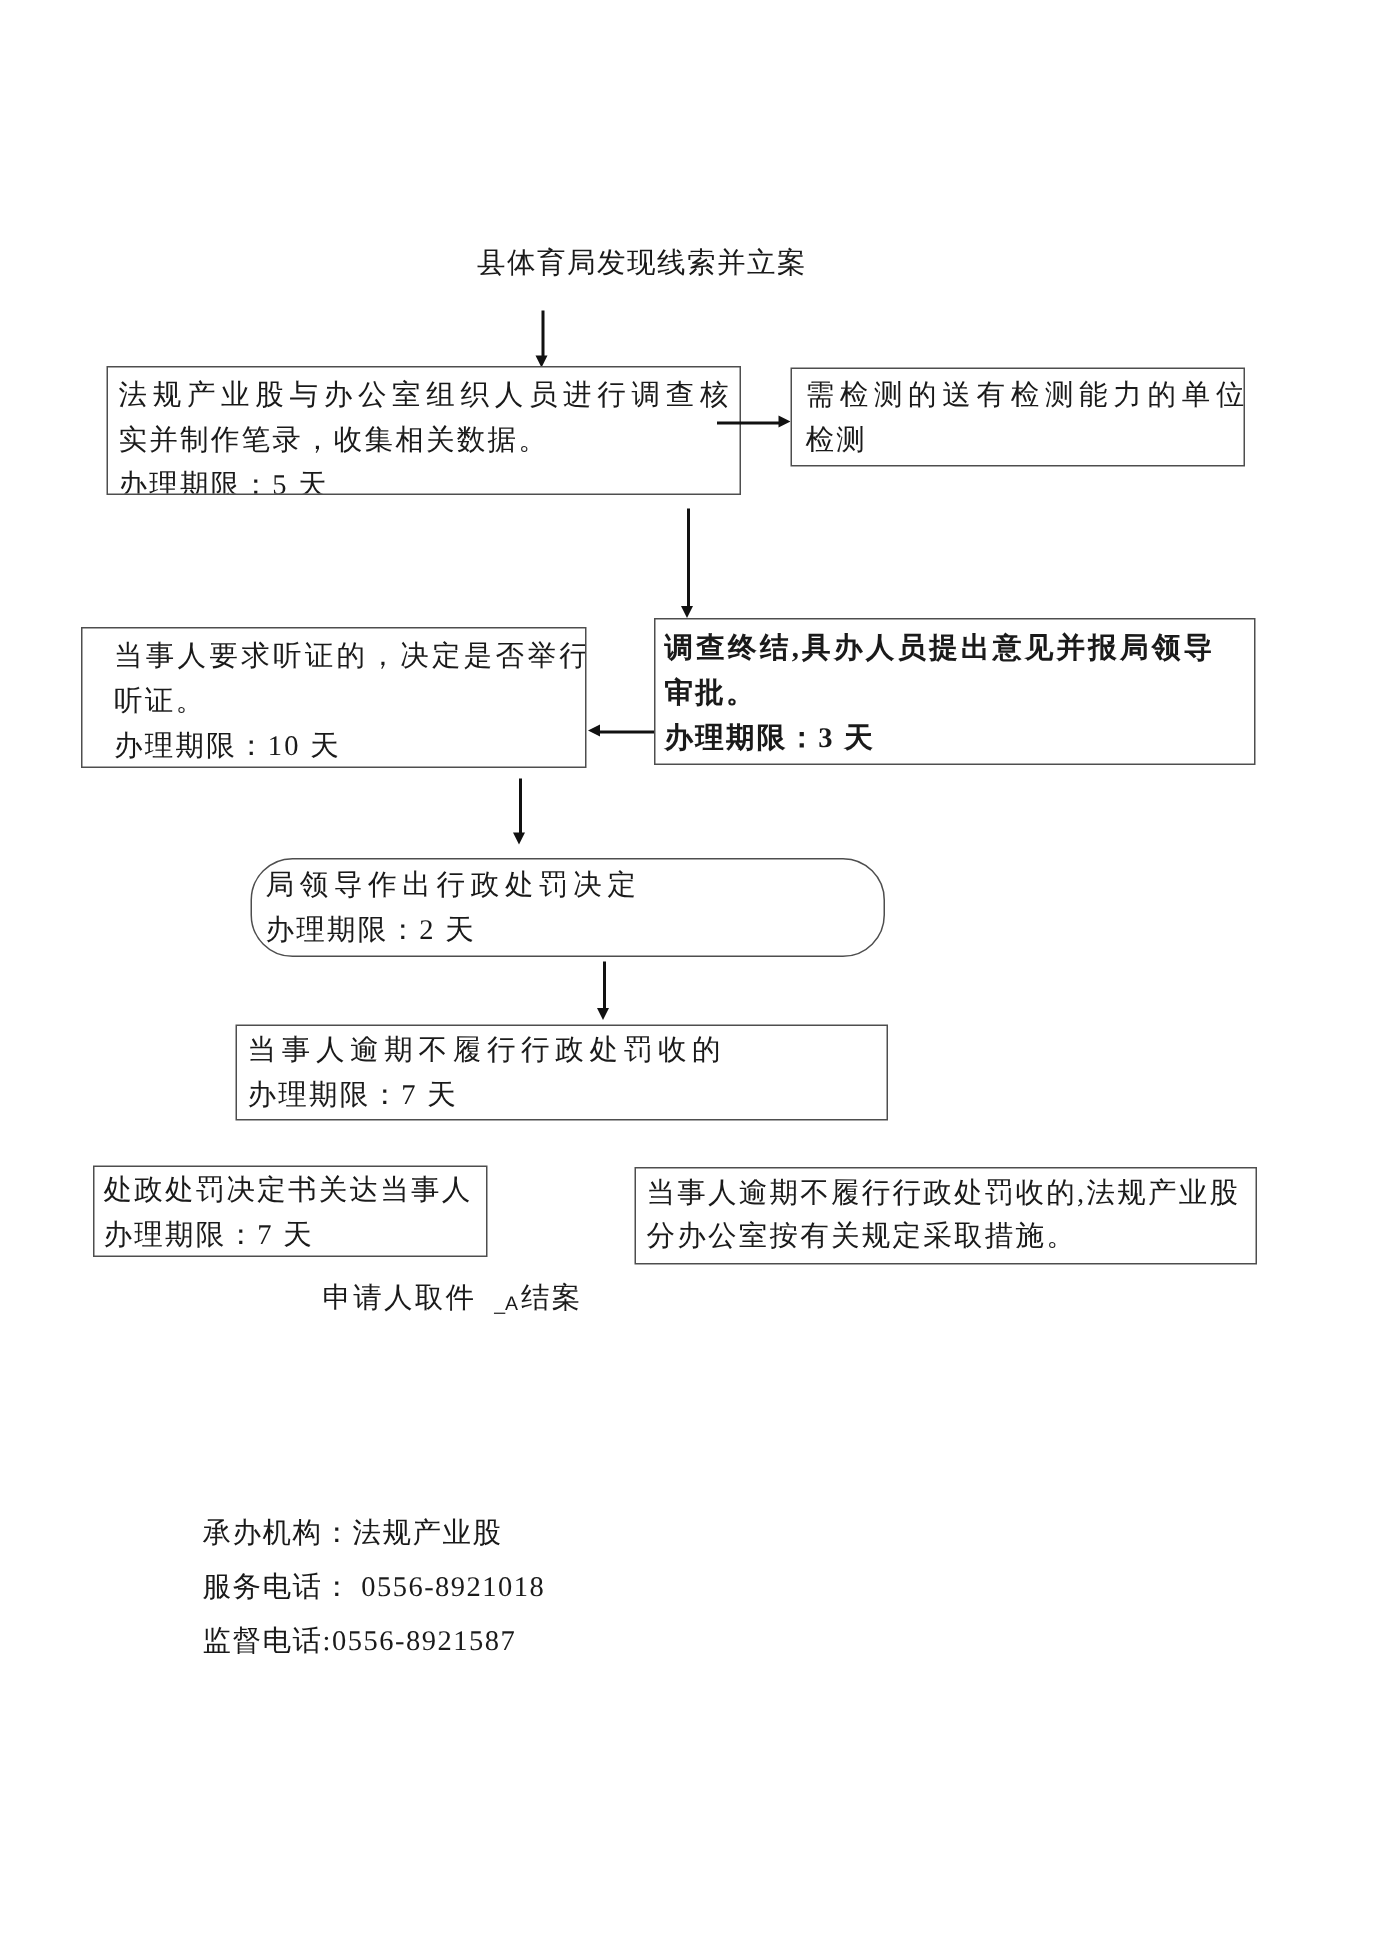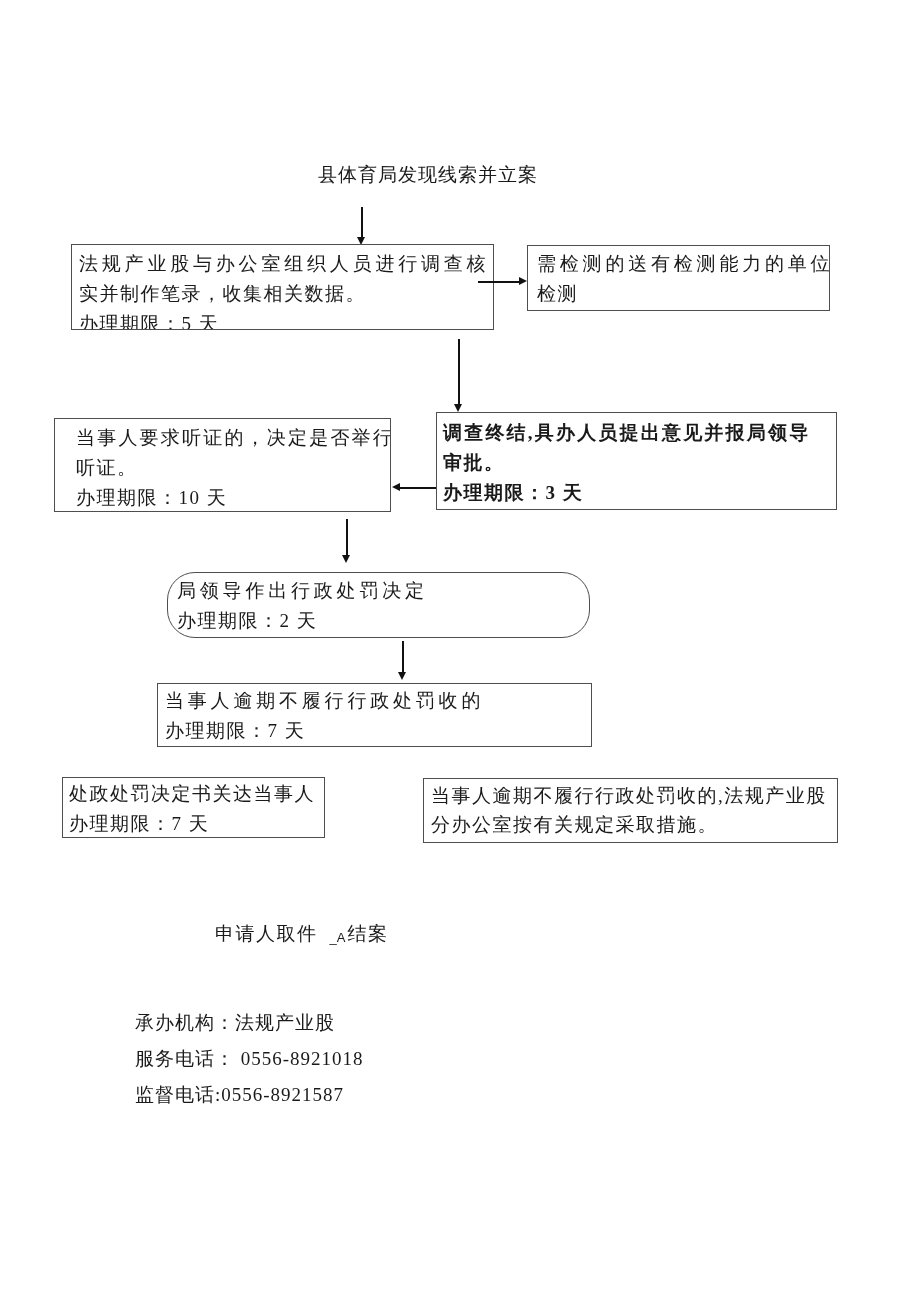--- a/index.html
+++ b/index.html
@@ -48,21 +48,21 @@
   .ha .hd{position:absolute;right:0;top:1px;width:0;height:0;
     border-top:4.5px solid transparent;border-bottom:4.5px solid transparent;
     border-left:8px solid var(--arrow);}
   
   .hal{position:absolute;height:11px;}
   .hal .sh{position:absolute;top:5px;left:7px;right:0;height:2px;background:var(--arrow);}
   .hal .hd{position:absolute;left:0;top:1px;width:0;height:0;
     border-top:4.5px solid transparent;border-bottom:4.5px solid transparent;
     border-right:8px solid var(--arrow);}
   .closing{
-    position:absolute;left:215px;top:921px;
+    position:absolute;left:215px;top:852px;
     font-size:19px;letter-spacing:1.5px;white-space:nowrap;
   }
   .closing .marker{
     font-size:13px;letter-spacing:0;
     position:relative;top:2px;
     margin-left:12px;margin-right:2px;
     font-family:"Liberation Sans","DejaVu Sans",sans-serif;
   }
   .footer{
     position:absolute;left:135px;top:975px;

